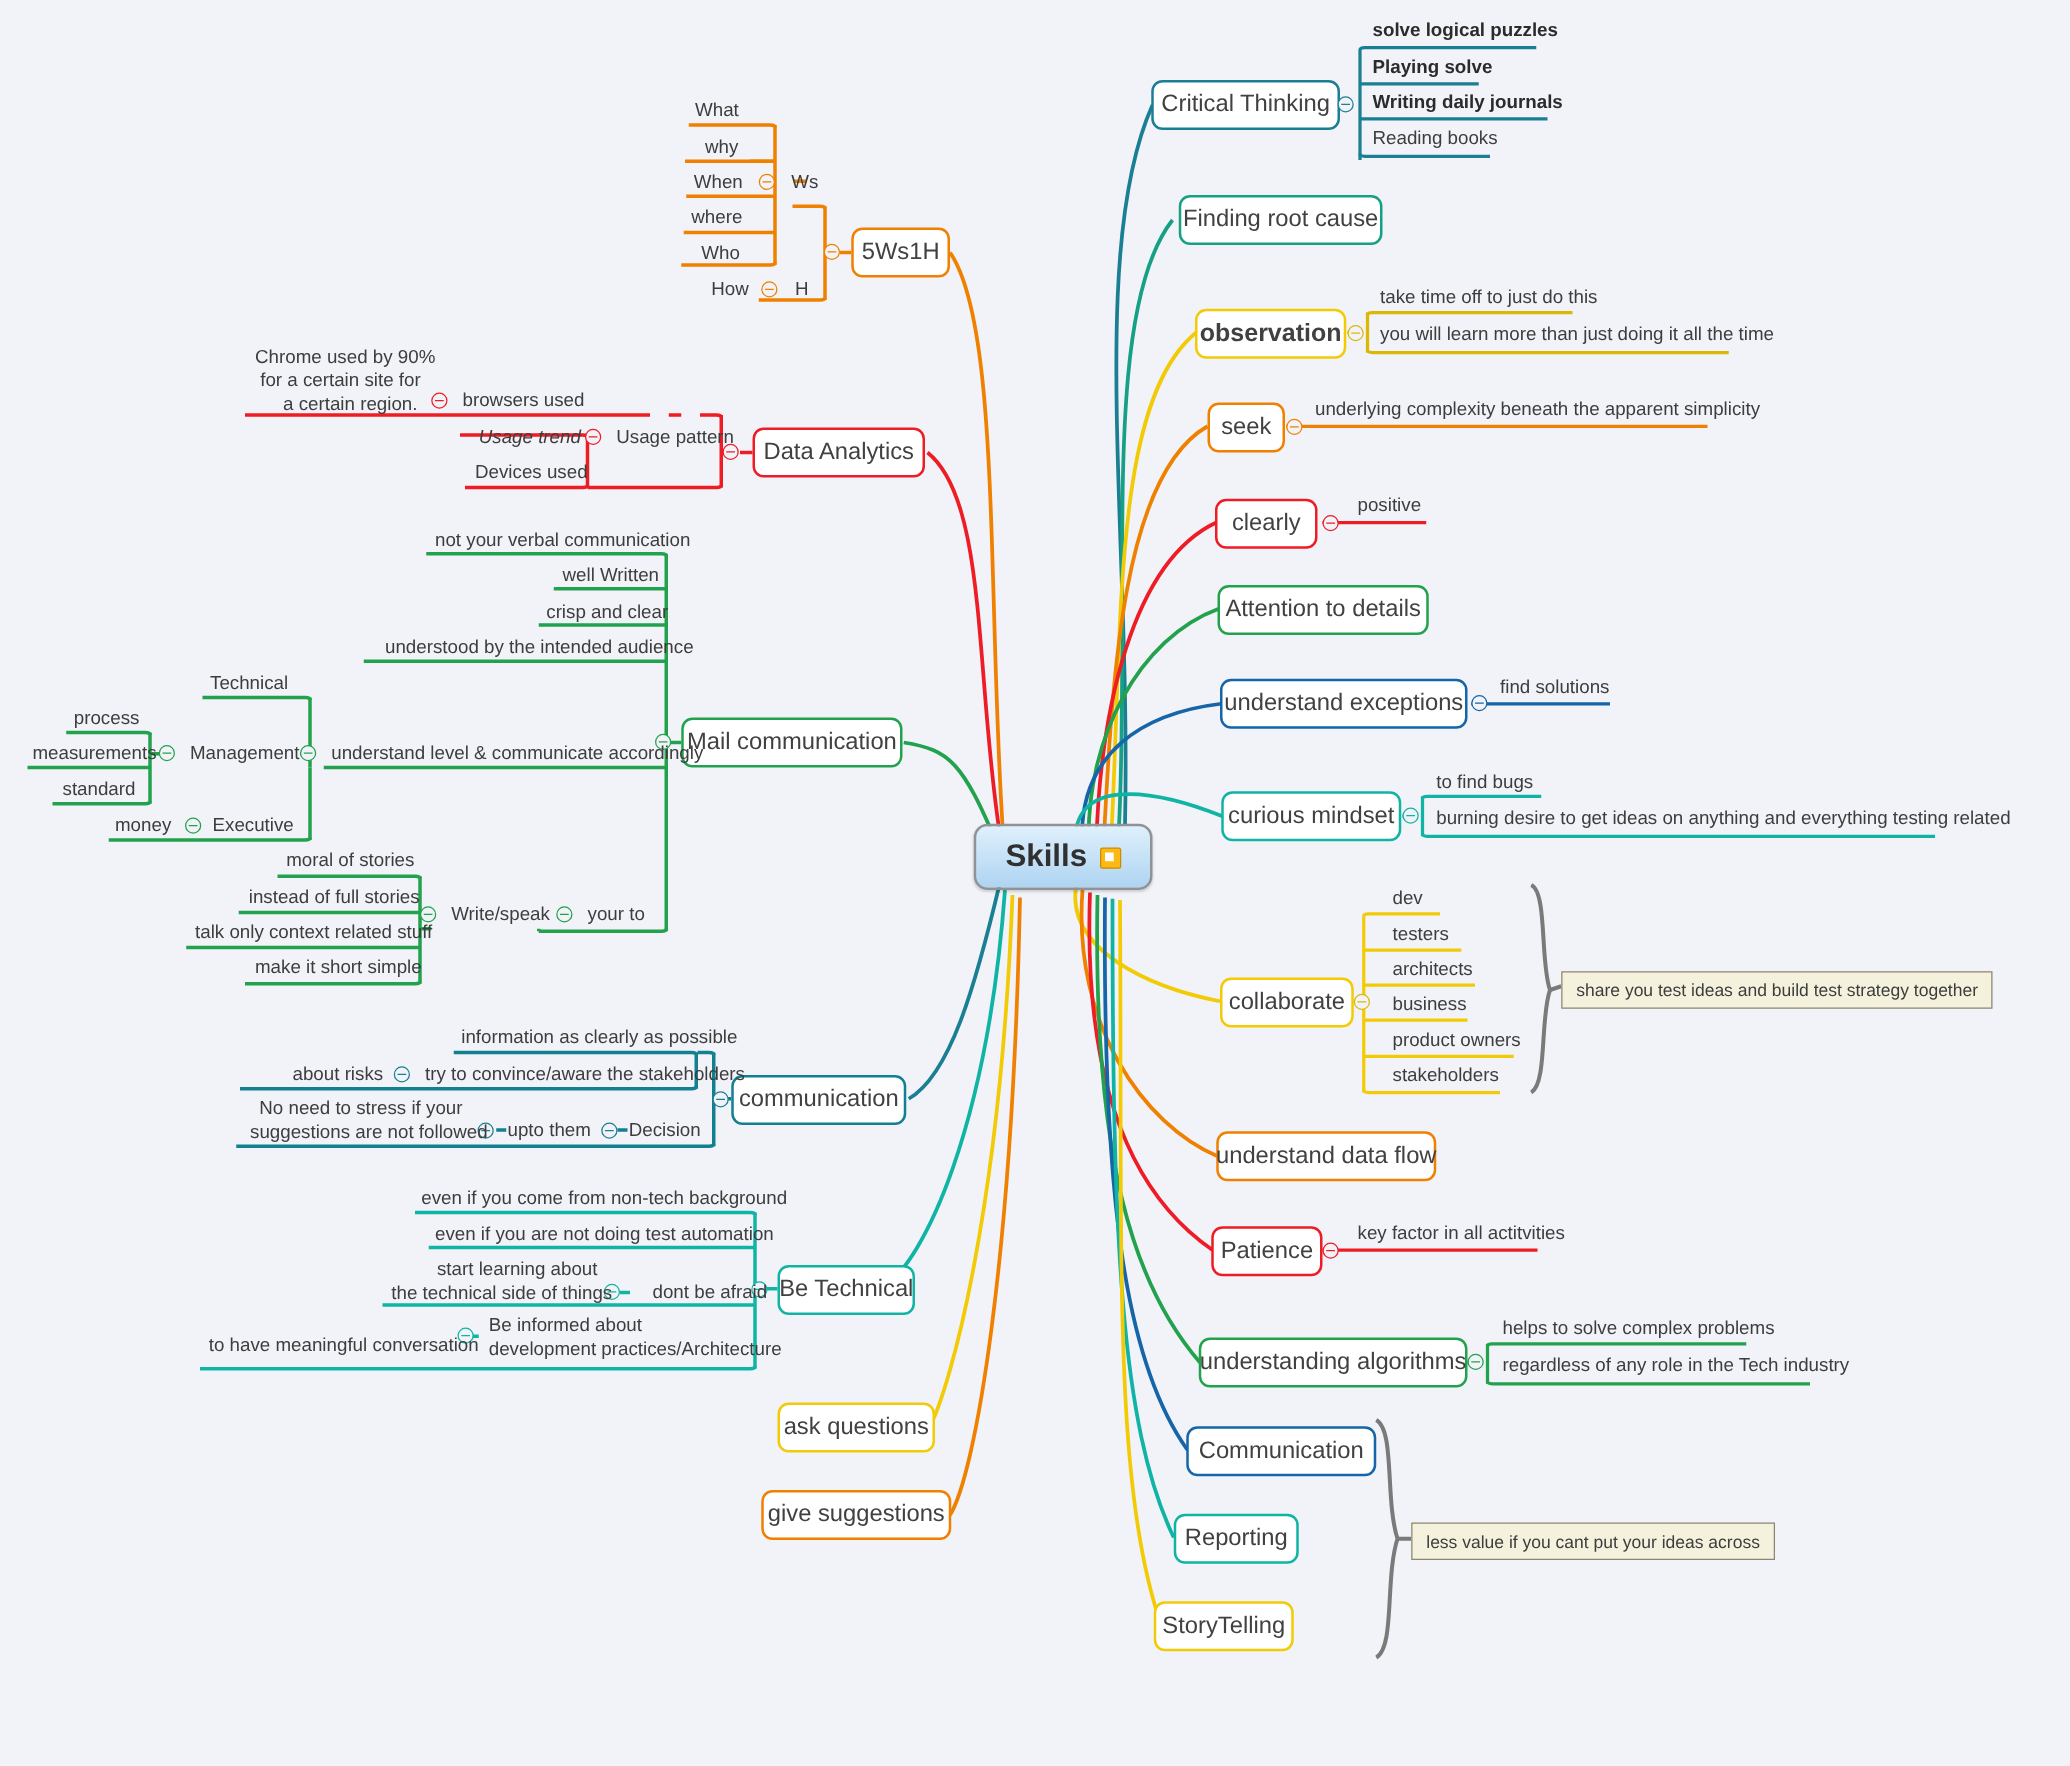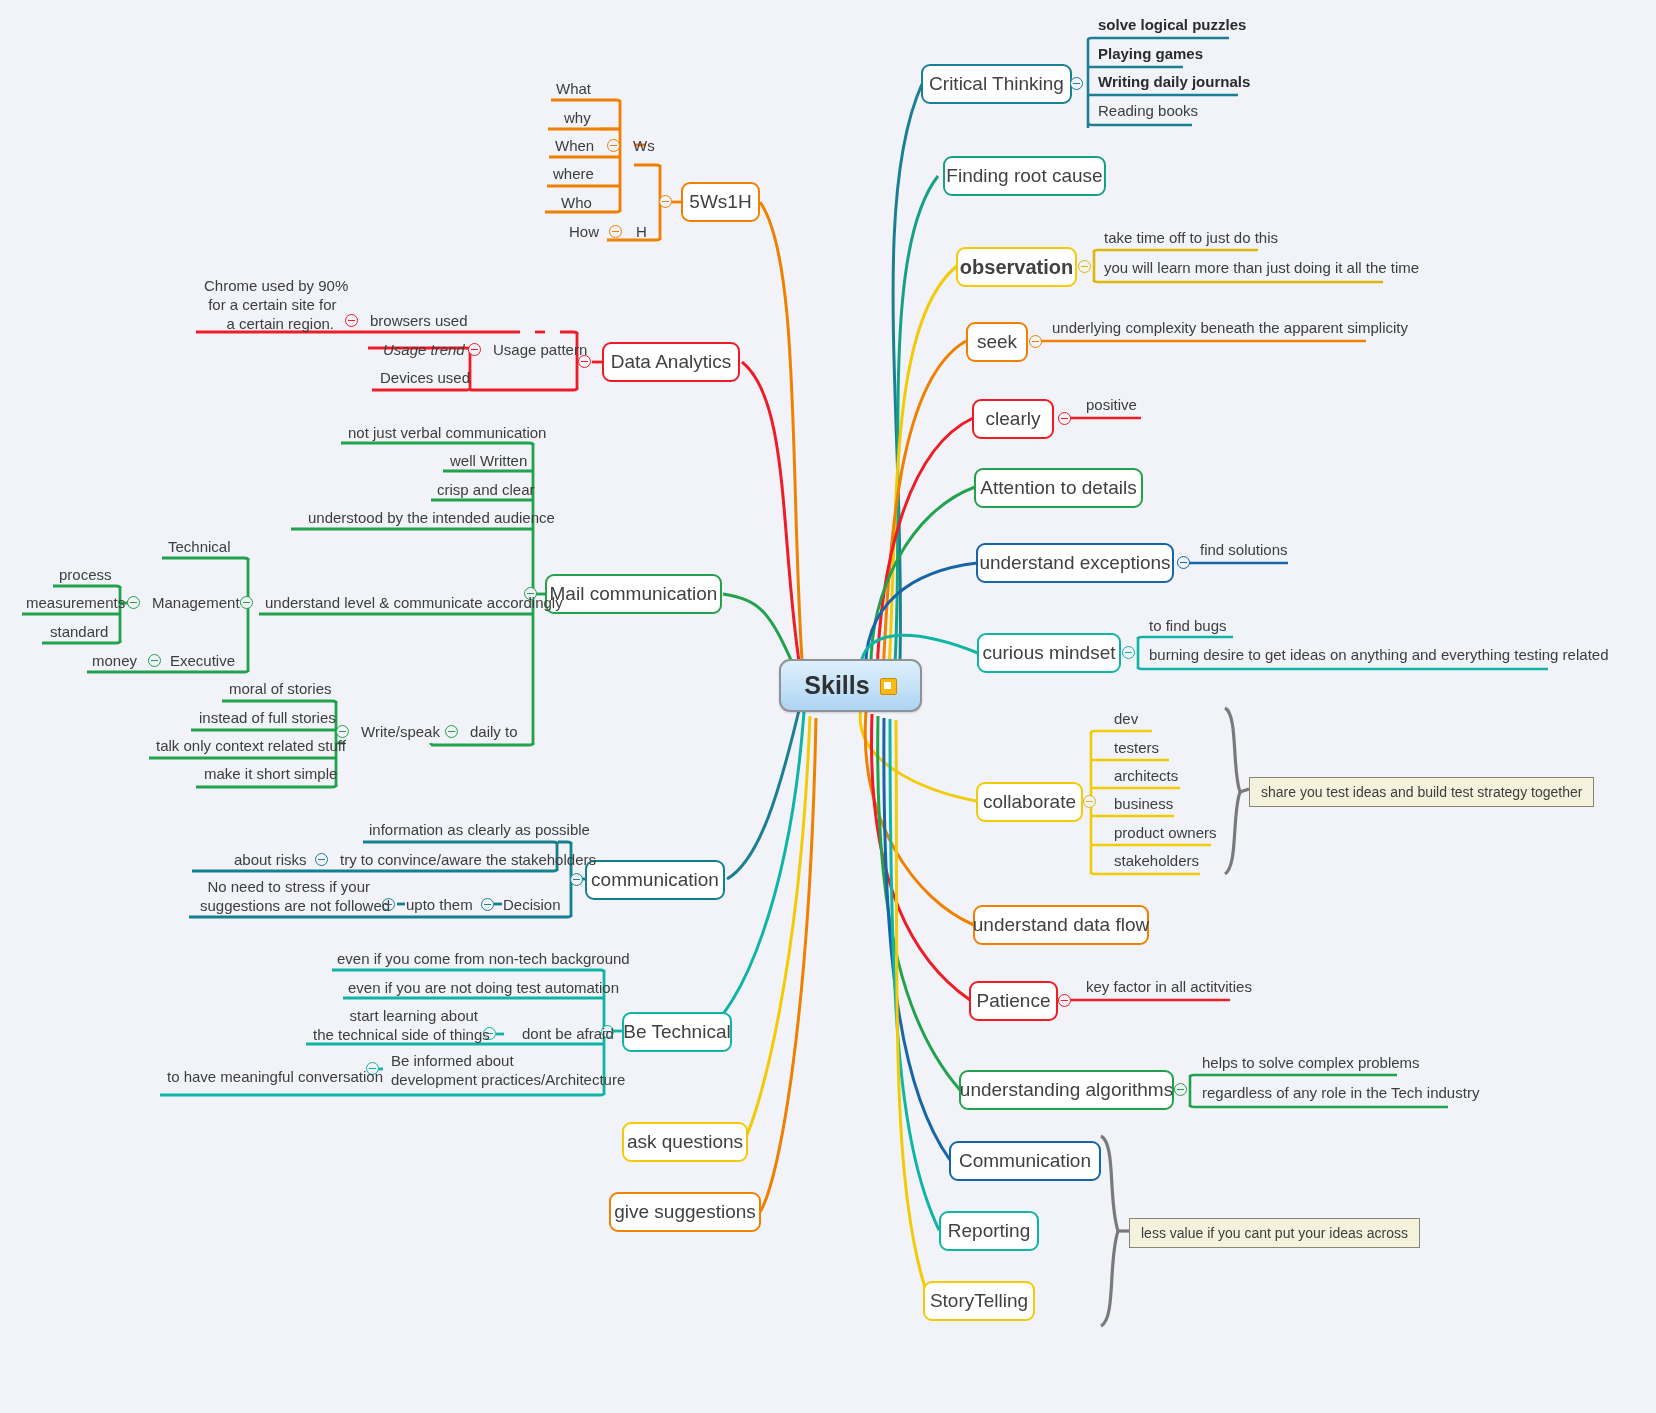--- a/index.html
+++ b/index.html
@@ -309,21 +309,21 @@
   <div class="node central" style="left:779px;top:659px;width:143px;height:53px;">
     <span>Skills</span>
     <span class="badge"></span>
   </div>
 
   <div class="node c-teal" style="left:921px;top:64px;width:151px;height:40px;">
     <span>Critical Thinking</span>
     </div>
   <div class="toggle t-teal" style="left:1070px;top:77px;"></div>
   <div class="leaf bold" style="left:1094px;top:16px;">solve logical puzzles</div>
-  <div class="leaf bold" style="left:1094px;top:45px;">Playing games</div>
+  <div class="leaf bold" style="left:1094px;top:45px;">Playing solve</div>
   <div class="leaf bold" style="left:1094px;top:73px;">Writing daily journals</div>
   <div class="leaf" style="left:1094px;top:102px;">Reading books</div>
 
   <div class="node c-green" style="left:943px;top:156px;width:163px;height:40px;">
     <span>Finding root cause</span>
     </div>
 
   <div class="node c-yellow" style="left:956px;top:247px;width:121px;height:40px;font-weight:bold;font-size:20px;">
     <span>observation</span>
     </div>
@@ -426,38 +426,38 @@
 a certain region.</div>
   <div class="leaf" style="left:489px;top:341px;">Usage pattern</div>
   <div class="toggle t-red" style="left:468px;top:343px;"></div>
   <div class="leaf right" style="left:379px;top:341px;font-style:italic;">Usage trend</div>
   <div class="leaf right" style="left:376px;top:369px;">Devices used</div>
 
   <div class="node c-emerald" style="left:545px;top:574px;width:177px;height:40px;">
     <span>Mail communication</span>
     </div>
   <div class="toggle t-emerald" style="left:524px;top:587px;"></div>
-  <div class="leaf right" style="left:344px;top:424px;">not just verbal communication</div>
+  <div class="leaf right" style="left:344px;top:424px;">not your verbal communication</div>
   <div class="leaf right" style="left:446px;top:452px;">well Written</div>
   <div class="leaf right" style="left:433px;top:481px;">crisp and clear</div>
   <div class="leaf right" style="left:304px;top:509px;">understood by the intended audience</div>
 
   <div class="leaf" style="left:261px;top:594px;">understand level &amp; communicate accordingly</div>
   <div class="toggle t-emerald" style="left:240px;top:596px;"></div>
   <div class="leaf right" style="left:164px;top:538px;">Technical</div>
   <div class="leaf" style="left:148px;top:594px;">Management</div>
   <div class="toggle t-emerald" style="left:127px;top:596px;"></div>
   <div class="leaf right" style="left:55px;top:566px;">process</div>
   <div class="leaf right" style="left:22px;top:594px;">measurements</div>
   <div class="leaf right" style="left:46px;top:623px;">standard</div>
   <div class="leaf" style="left:166px;top:652px;">Executive</div>
   <div class="toggle t-emerald" style="left:148px;top:654px;"></div>
   <div class="leaf right" style="left:88px;top:652px;">money</div>
 
-  <div class="leaf" style="left:466px;top:723px;">daily to</div>
+  <div class="leaf" style="left:466px;top:723px;">your to</div>
   <div class="toggle t-emerald" style="left:445px;top:725px;"></div>
   <div class="leaf" style="left:357px;top:723px;">Write/speak</div>
   <div class="toggle t-emerald" style="left:336px;top:725px;"></div>
   <div class="leaf right" style="left:225px;top:680px;">moral of stories</div>
   <div class="leaf right" style="left:195px;top:709px;">instead of full stories</div>
   <div class="leaf right" style="left:152px;top:737px;">talk only context related stuff</div>
   <div class="leaf right" style="left:200px;top:765px;">make it short simple</div>
 
   <div class="node c-dteal" style="left:585px;top:860px;width:140px;height:40px;">
     <span>communication</span>

